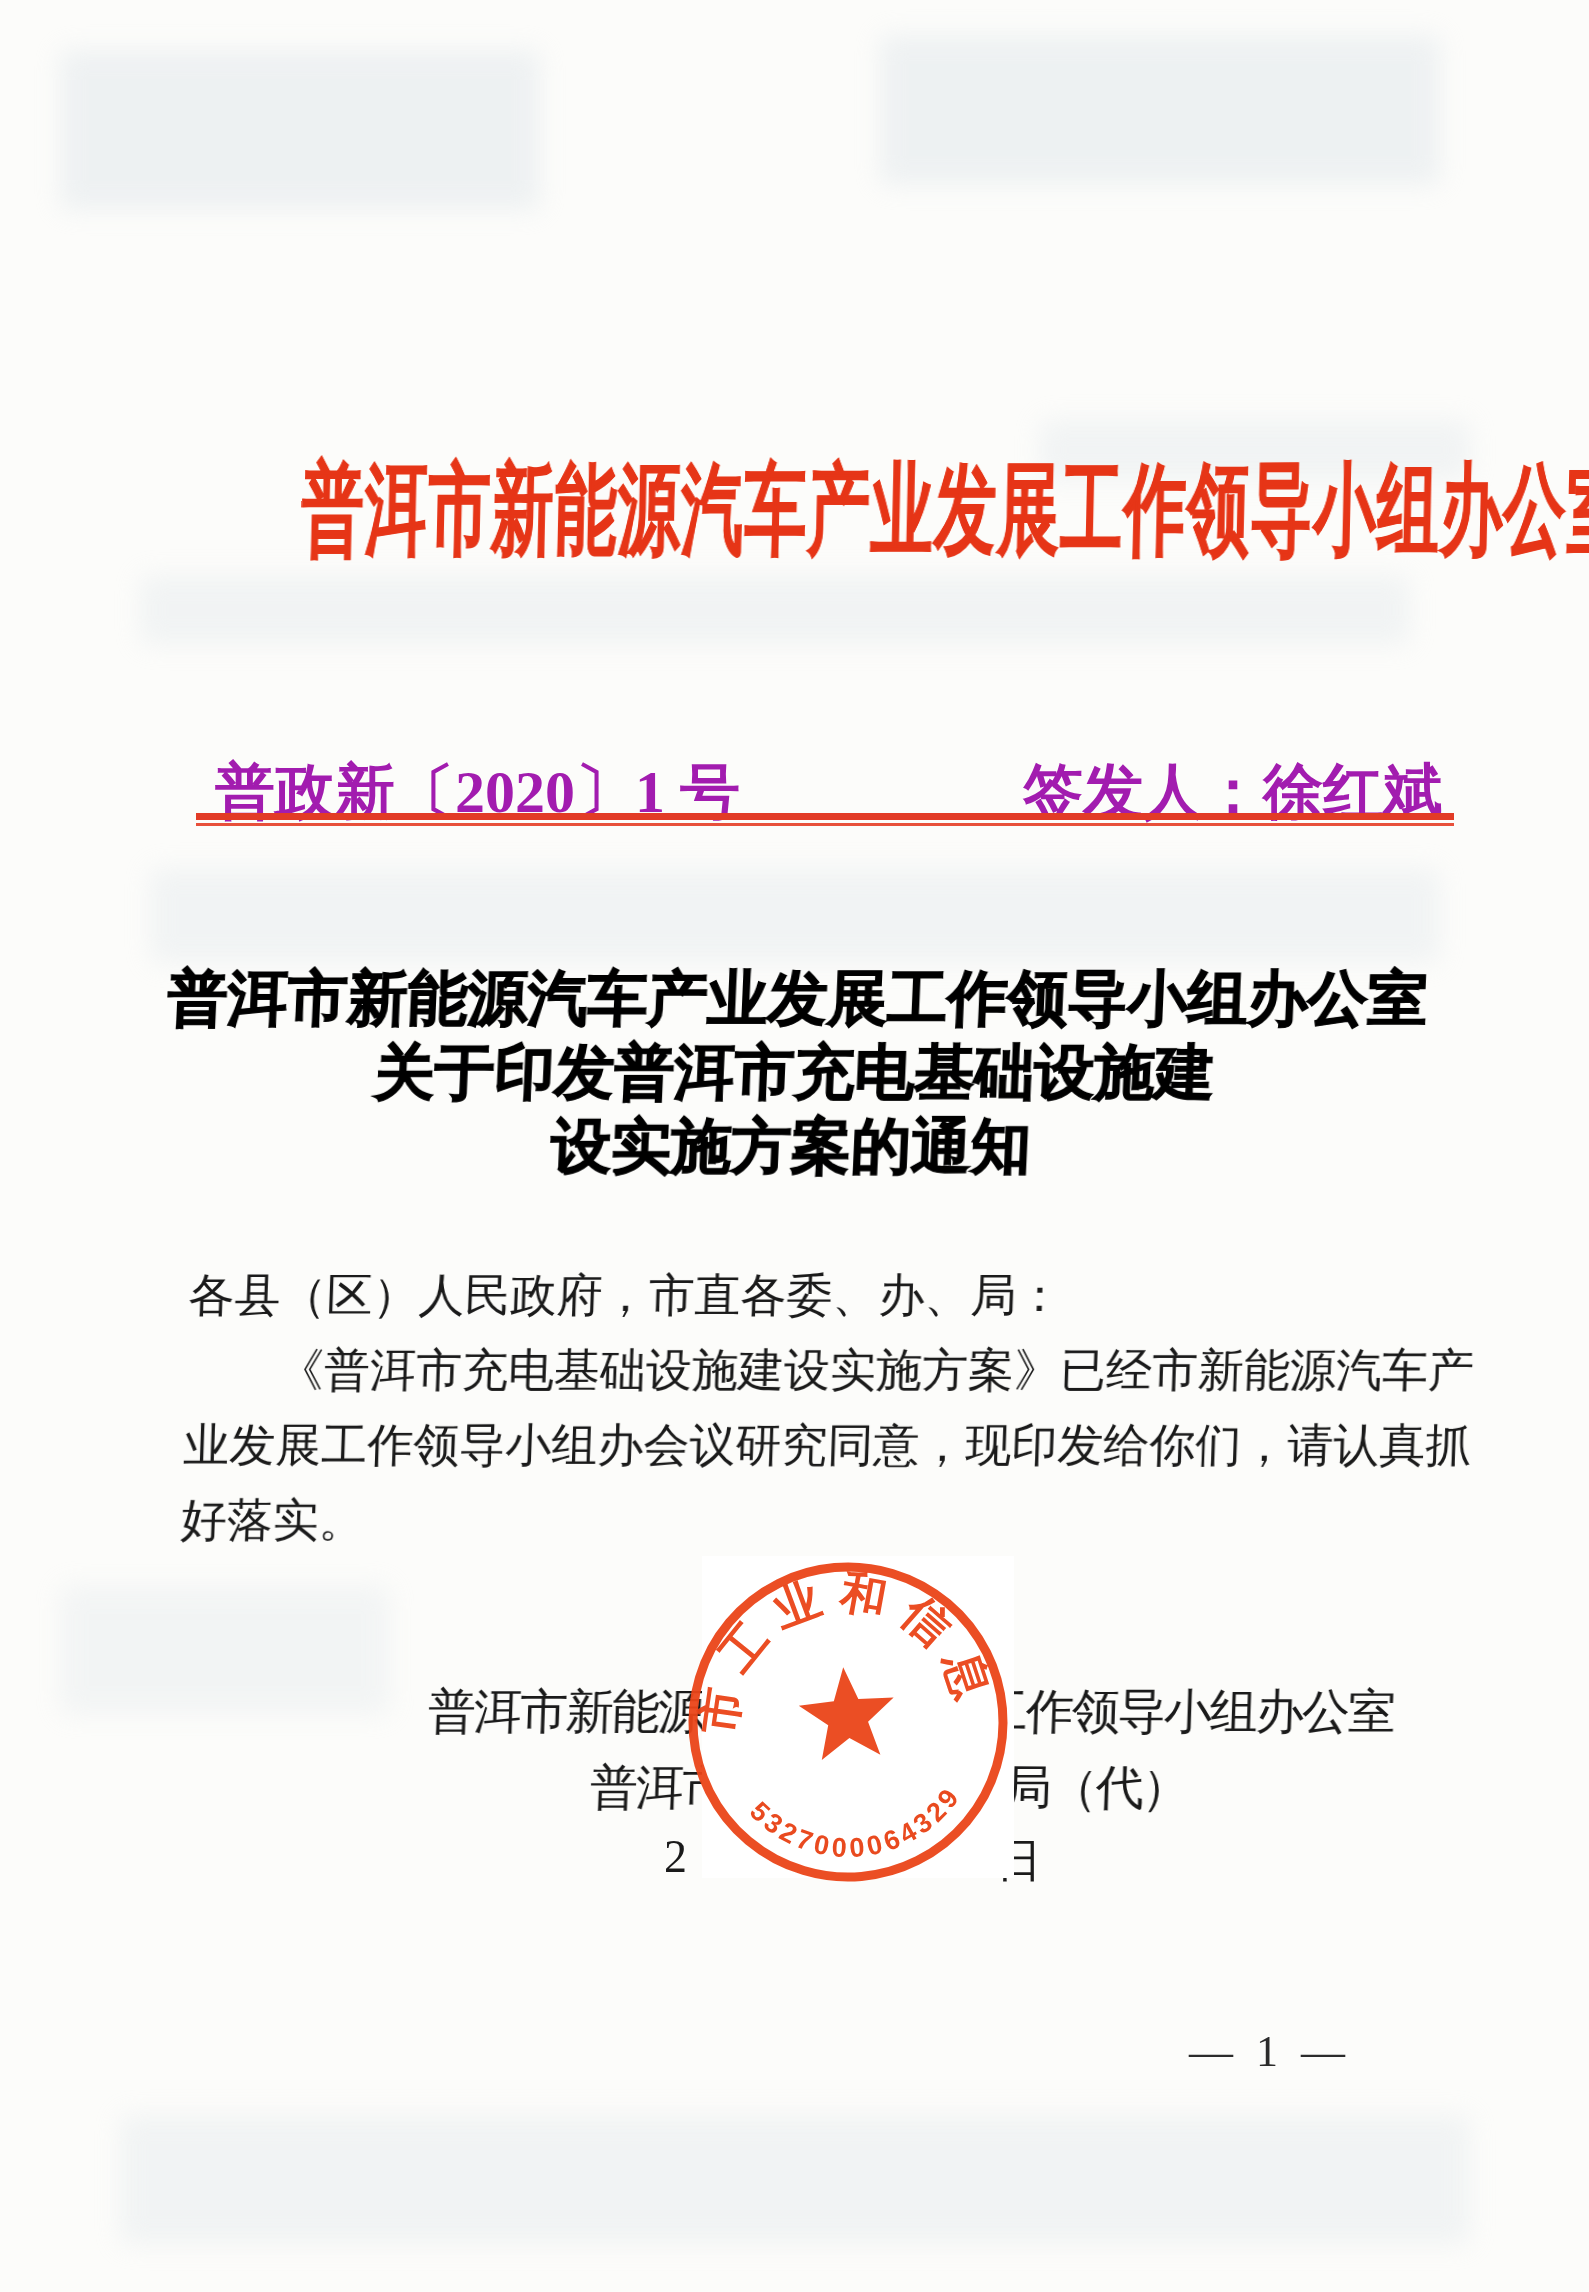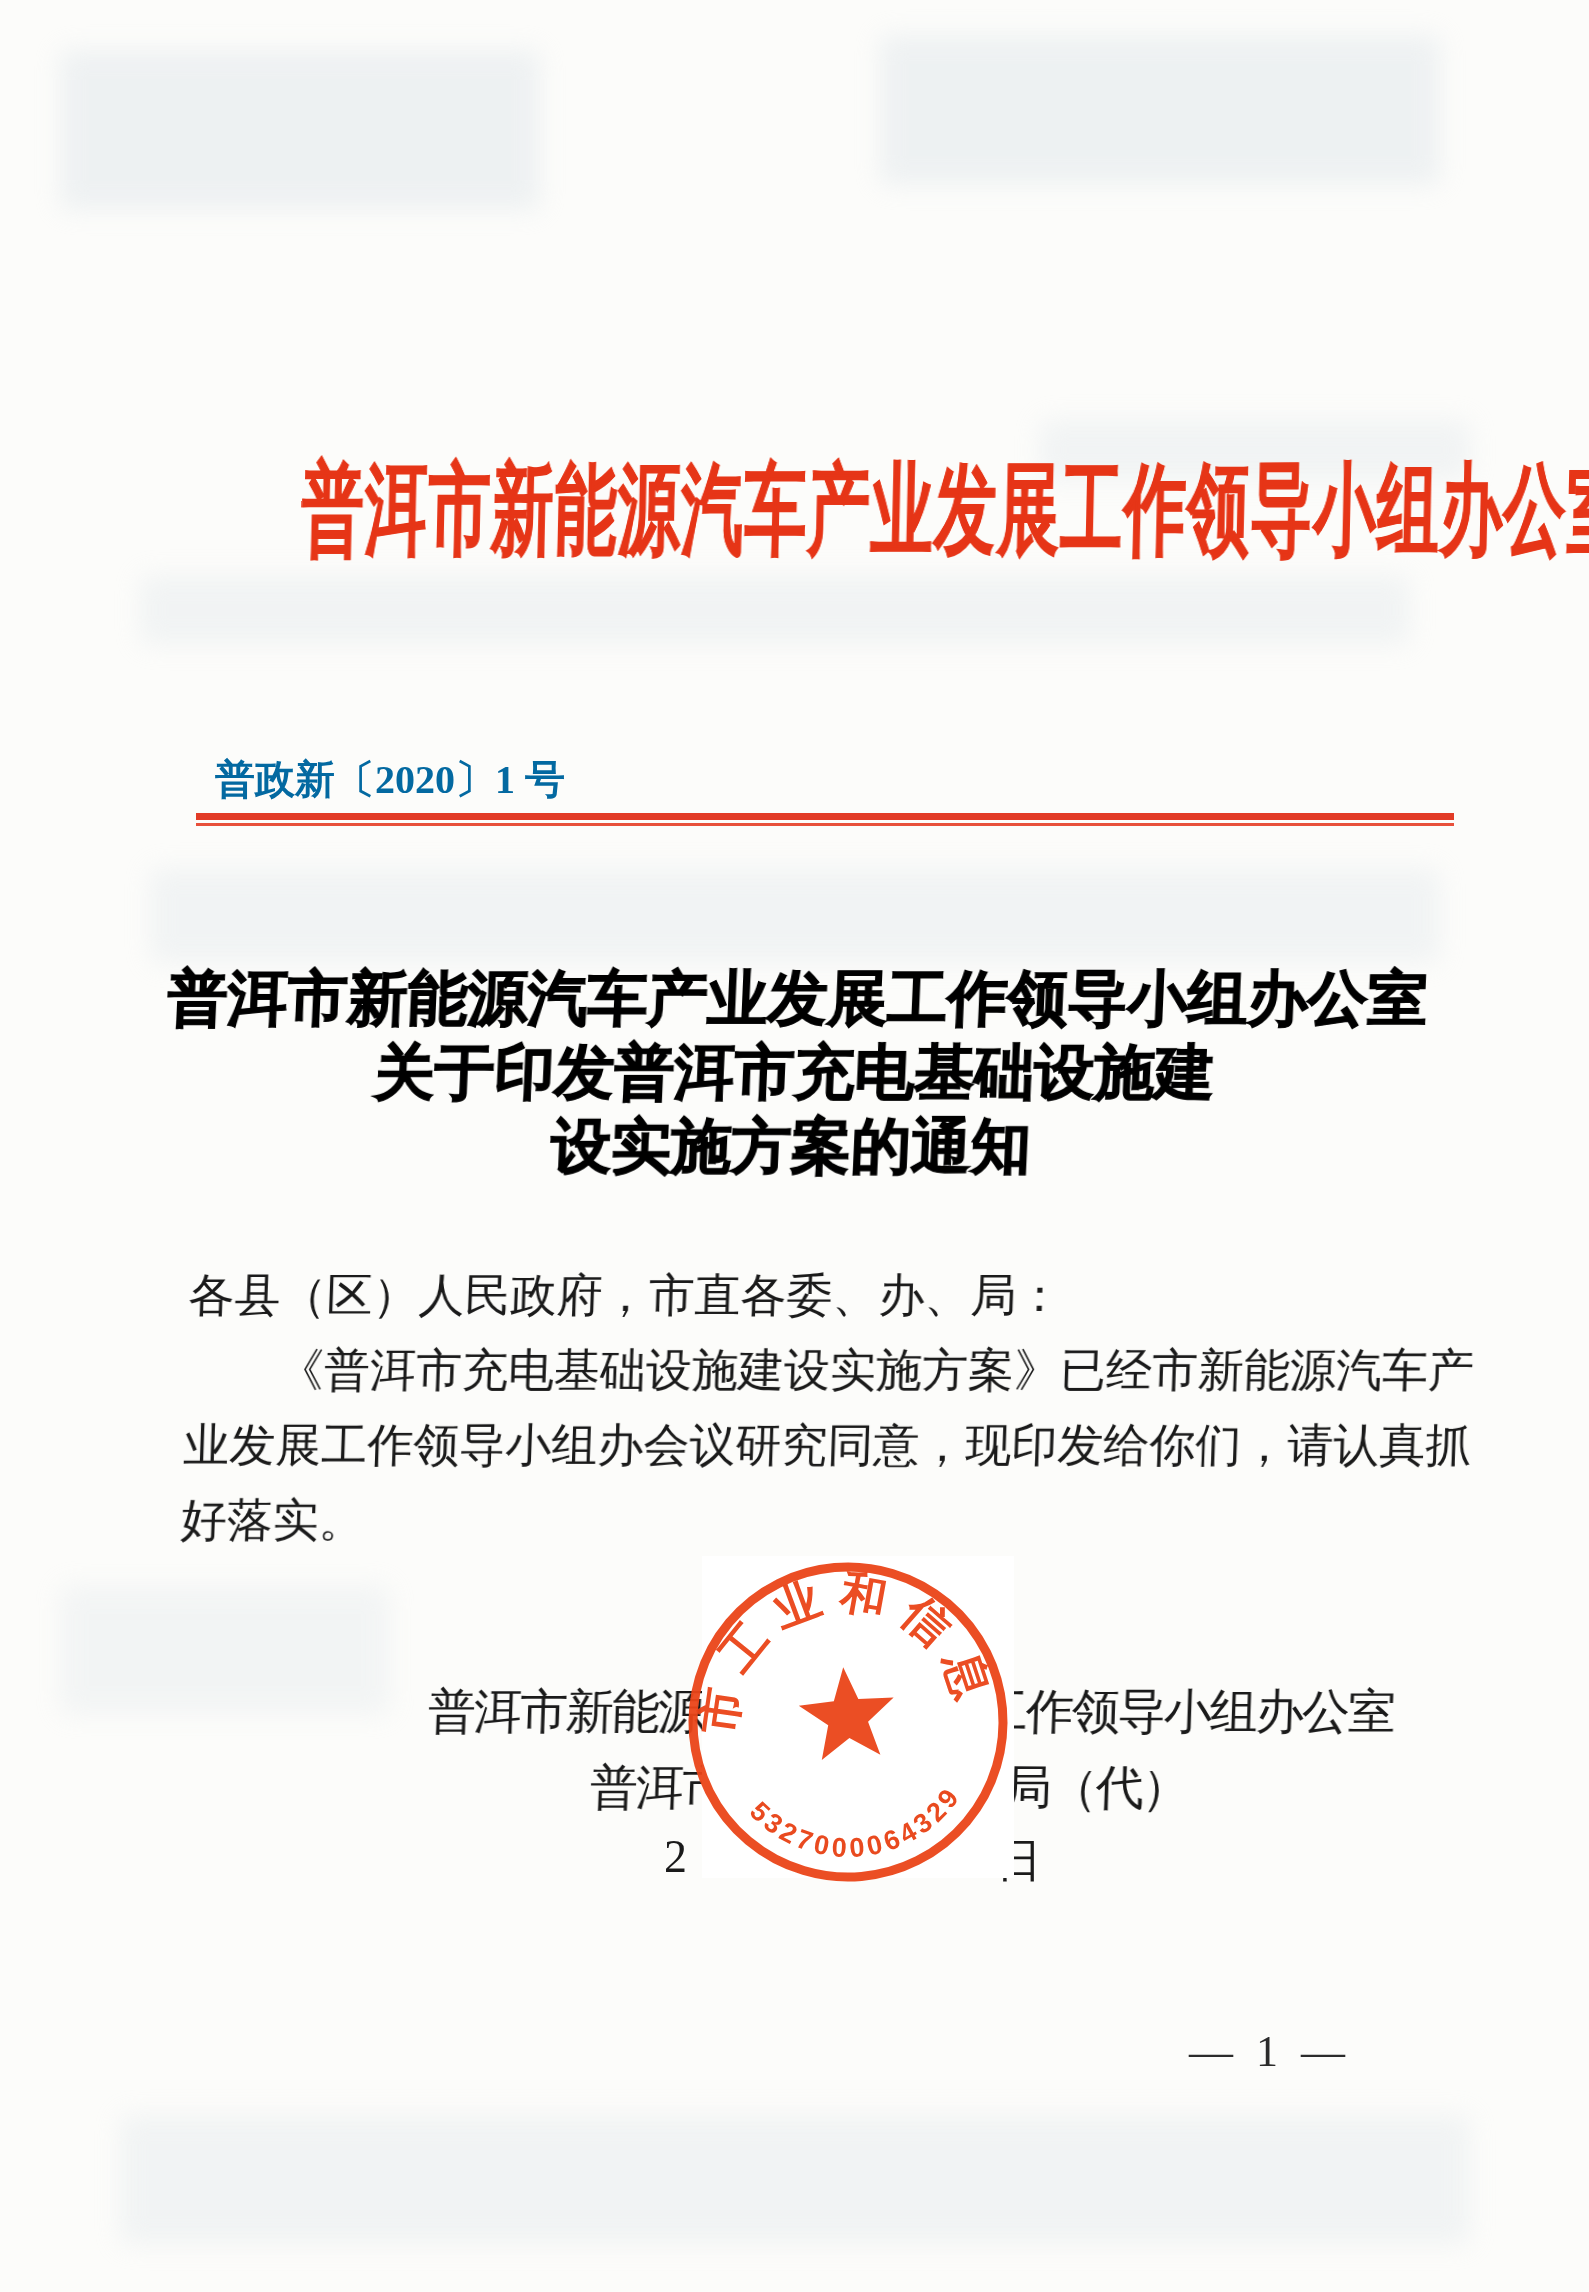--- a/index.html
+++ b/index.html
@@ -27,21 +27,21 @@
     position:absolute;top:444px;left:0;width:1589px;
     margin:0;text-align:center;white-space:nowrap;
     font-size:100px;font-weight:bold;color:#e63517;
     letter-spacing:2px;
     transform:scaleX(0.62) skewX(-2deg);transform-origin:center;
     -webkit-text-stroke:1px #e63517;
   }
   .doc-line{
     position:absolute;top:752px;left:215px;width:1228px;
     display:flex;justify-content:space-between;align-items:baseline;
-    font-size:40px;font-weight:bold;white-space:nowrap;color:#0369a1;
+    font-size:60px;font-weight:bold;white-space:nowrap;color:#a21caf;
   }
   .red-rule{position:absolute;top:813px;left:196px;width:1258px;}
   .red-rule .thick{height:7px;background:#e23b26;}
   .red-rule .gap{height:3px;background:transparent;}
   .red-rule .thin{height:3px;background:#e8503a;}
 
   .doc-title{
     position:absolute;top:962px;left:0;width:1589px;
     margin:0;text-align:center;
     font-size:60px;line-height:74px;font-weight:bold;color:#000;
@@ -86,20 +86,21 @@
   <div class="bleed b5"></div>
   <div class="bleed b6"></div>
   <div class="bleed b7"></div>
 
   <div class="scan">
 
     <h1 class="header-org">普洱市新能源汽车产业发展工作领导小组办公室</h1>
 
     <div class="doc-line">
       <span>普政新〔2020〕1 号</span>
+      <span>签发人：徐红斌</span>
     </div>
 
     <div class="red-rule">
       <div class="thick"></div>
       <div class="gap"></div>
       <div class="thin"></div>
     </div>
 
     <div class="doc-title">
       <div>普洱市新能源汽车产业发展工作领导小组办公室</div>

